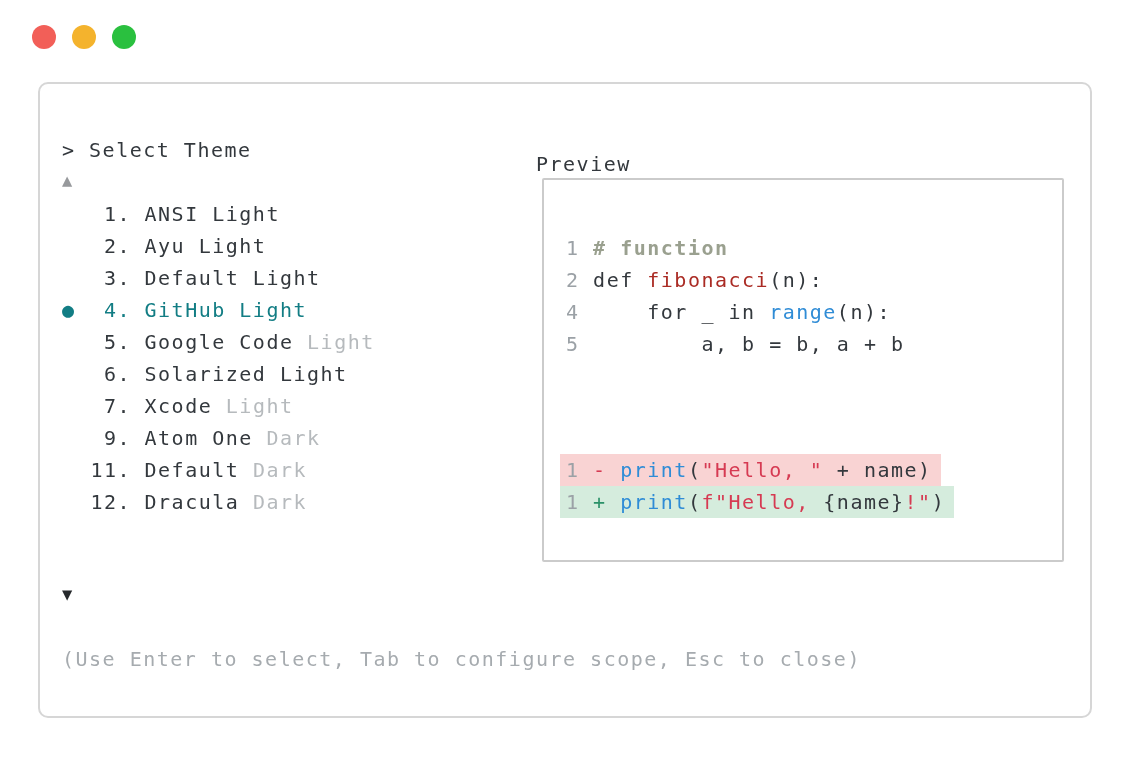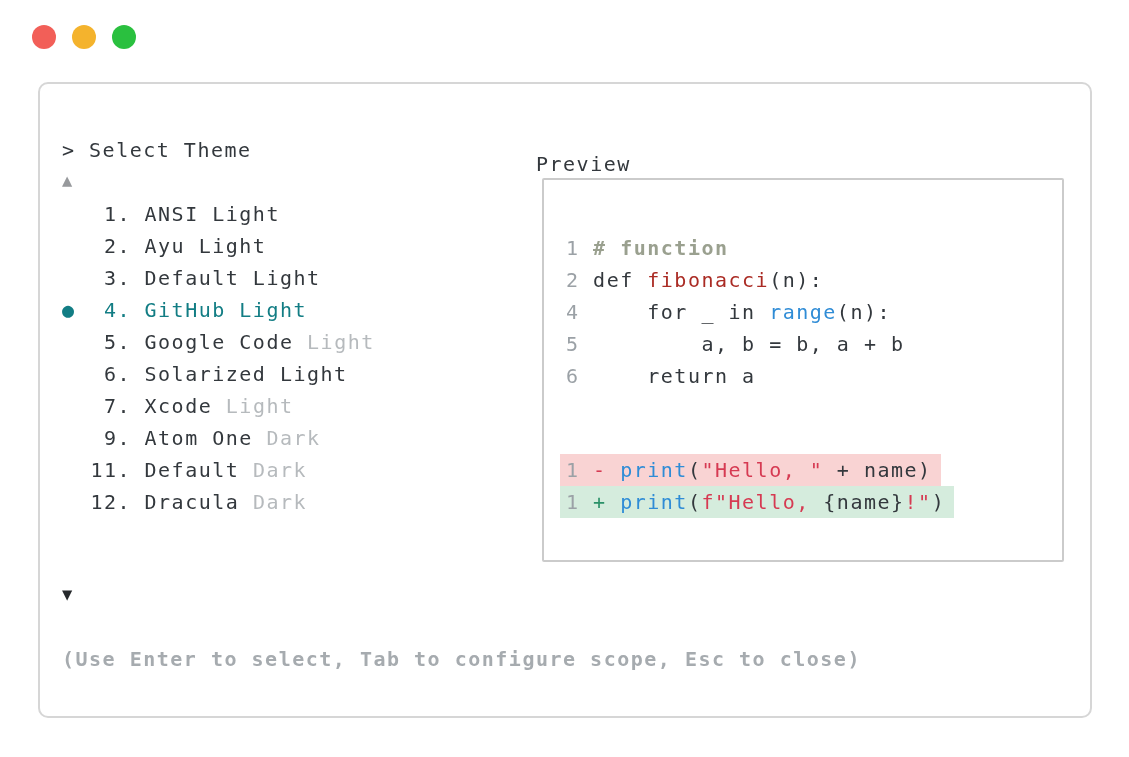--- a/index.html
+++ b/index.html
@@ -26,21 +26,21 @@
   .scroll-down{position:absolute;left:22px;top:494px;color:var(--scroll-down);font-size:17px;line-height:32px;}
 
   .theme-list{position:absolute;left:22px;top:114px;}
   .theme-item{height:32px;cursor:default;}
   .theme-item .bullet{display:inline-block;width:28px;color:var(--selected-teal);}
   .theme-item .num{display:inline-block;width:41px;text-align:right;}
   .theme-item.selected .num,
   .theme-item.selected .name{color:var(--selected-teal);}
   .theme-item .muted{color:var(--muted);}
 
-  .hint{position:absolute;left:22px;top:559px;color:var(--hint);font-weight:bold;}
+  .hint{position:absolute;left:22px;top:559px;color:var(--hint);}
 
   
   .preview-label{position:absolute;left:496px;top:64px;text-align:center;}
   .preview-box{position:absolute;left:502px;top:94px;width:522px;height:384px;
                box-sizing:border-box;border:2px solid var(--panel-border);
                border-radius:2px;background:#fff;}
   .code{position:absolute;left:22px;top:52px;}
   .code-line{height:32px;}
   .diff-area{position:absolute;left:16px;top:274px;}
   .diff-row{height:32px;}
@@ -92,21 +92,20 @@
   <div class="hint mono">(Use Enter to select, Tab to configure scope, Esc to close)</div>
 
   <div class="preview-label mono">Preview</div>
 
   <div class="preview-box">
     <div class="code">
         <div class="code-line mono"><span class="tk-ln">1 </span><span class="tk-comment"># function</span></div>
         <div class="code-line mono"><span class="tk-ln">2 </span><span class="tk-code">def </span><span class="tk-func">fibonacci</span><span class="tk-code">(n):</span></div>
         <div class="code-line mono"><span class="tk-ln">4 </span><span class="tk-code">    for _ in </span><span class="tk-blue">range</span><span class="tk-code">(n):</span></div>
         <div class="code-line mono"><span class="tk-ln">5 </span><span class="tk-code">        a, b = b, a + b</span></div>
-        <div class="code-line mono"><span class="tk-ln">6 </span><span class="tk-code">    return a</span></div>
       </div>
     <div class="diff-area">
         <div class="diff-row removed"><span class="diff-bg mono"><span class="tk-ln">1 </span><span class="tk-minus">- </span><span class="tk-blue">print</span><span class="tk-code">(</span><span class="tk-str">"Hello, "</span><span class="tk-code"> + name)</span></span></div>
         <div class="diff-row added"><span class="diff-bg mono"><span class="tk-ln">1 </span><span class="tk-plus">+ </span><span class="tk-blue">print</span><span class="tk-code">(</span><span class="tk-str">f"Hello, </span><span class="tk-code">{name}</span><span class="tk-str">!"</span><span class="tk-code">)</span></span></div>
       </div>
   </div>
 
 </div>
 
 </body></html>

